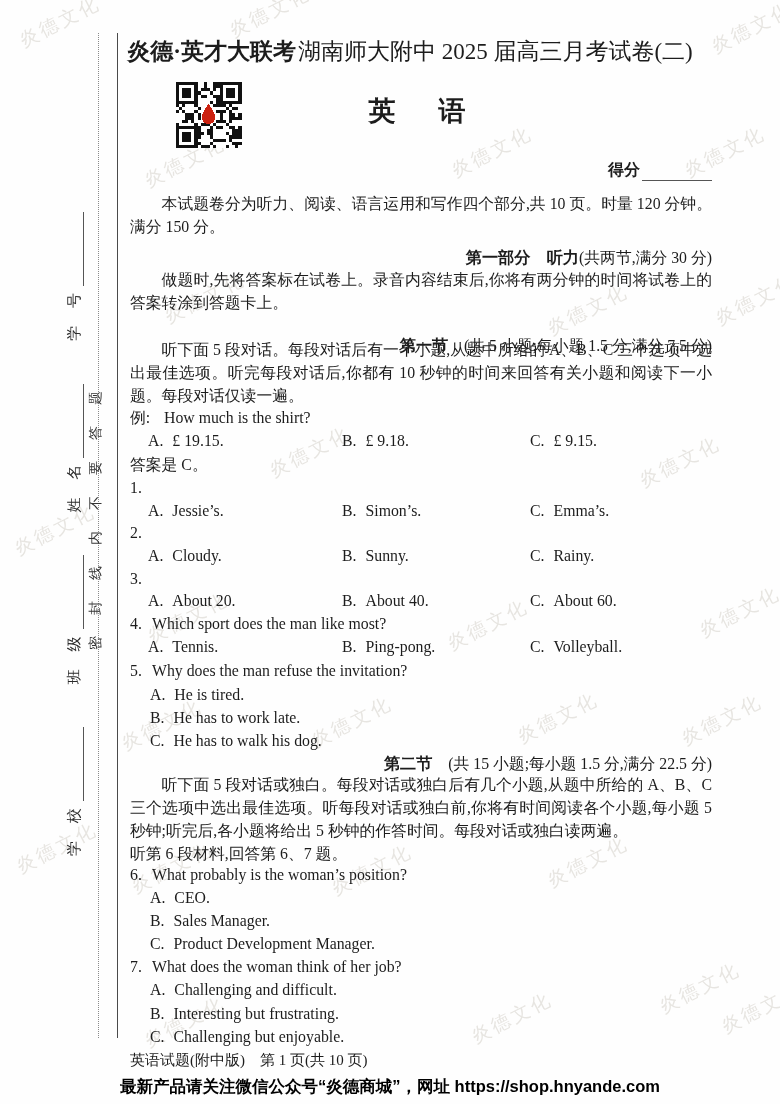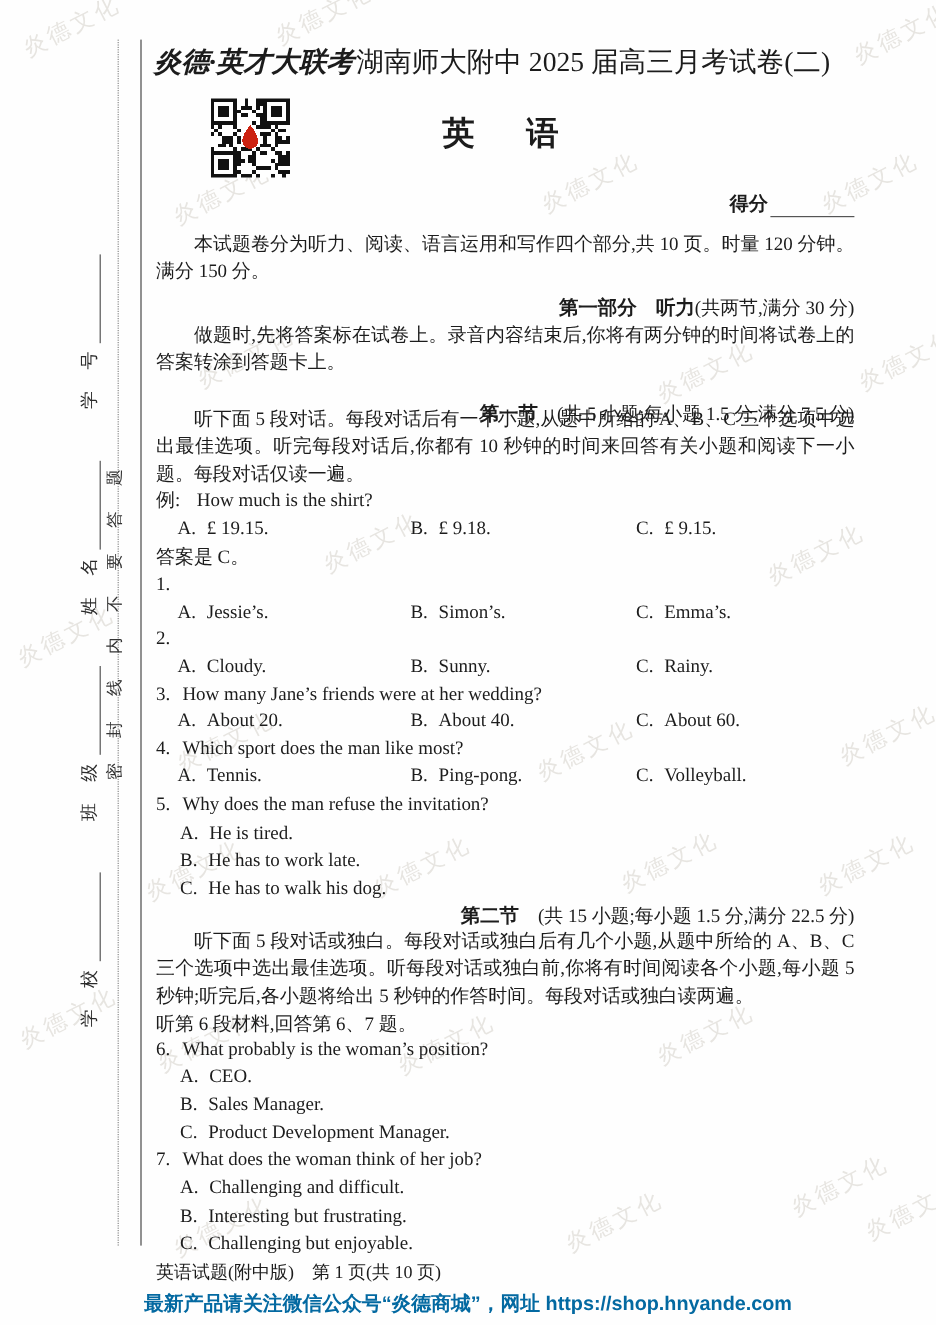--- a/index.html
+++ b/index.html
@@ -23,21 +23,21 @@
   .field{display:flex;align-items:flex-end;}
   .flabel{letter-spacing:7px;white-space:nowrap;}
   .fblank{display:inline-block;width:74px;height:17px;border-bottom:1.2px solid #555;}
   .seal-notice{position:absolute;left:87px;top:650px;width:276px;height:17px;
       transform:rotate(-90deg);transform-origin:0 0;z-index:1;
       font-size:14px;color:#333;letter-spacing:21px;white-space:nowrap;}
 
   
   .exam-title{position:absolute;left:110px;top:36px;width:600px;text-align:center;
       font-size:23px;white-space:nowrap;z-index:2;}
-  .exam-title .series{font-weight:700;font-style:italic;margin-right:2px;}
+  .exam-title .series{font-weight:700;margin-right:2px;}
   .qr{position:absolute;left:175px;top:82px;width:67px;height:66px;z-index:2;}
   .qr svg{width:100%;height:100%;display:block;}
   .subject{position:absolute;left:130px;top:93px;width:582px;text-align:center;z-index:2;
       font-size:27px;font-weight:700;letter-spacing:8px;}
   .score{position:absolute;left:608px;top:160px;z-index:2;
       font-family:"Liberation Sans","DejaVu Sans",sans-serif;font-weight:700;font-size:16px;}
   .score-blank{display:inline-block;width:70px;height:17px;border-bottom:1.4px solid #555;
       margin-left:2px;vertical-align:bottom;}
 
   
@@ -54,21 +54,21 @@
   .optrow .opt{display:flex;}
   .optrow .opt:nth-child(1){width:194px;}
   .optrow .opt:nth-child(2){width:188px;}
   .sopt{display:flex;padding-left:20px;box-sizing:border-box;text-align:left;}
   .olabel{flex:none;margin-right:9px;}
 
   
   .footer-page{position:absolute;left:130px;top:1051px;width:582px;text-align:left;
       font-size:15px;z-index:2;}
   .promo{position:absolute;left:0;top:1076px;width:780px;text-align:center;z-index:2;
-      font-family:"Liberation Sans","DejaVu Sans",sans-serif;font-weight:700;font-size:16.5px;color:#0369a1;}
+      font-family:"Liberation Sans","DejaVu Sans",sans-serif;font-weight:700;font-size:16.5px;color:#000000;}
 </style>
 </head>
 <body>
 
 <div class="page">
 
   <div id="wm-layer">
       <div class="wm" style="left: 60px; top: 22px;">炎德文化</div>
       <div class="wm" style="left: 270px; top: 12px;">炎德文化</div>
       <div class="wm" style="left: 752px; top: 28px;">炎德文化</div>
@@ -325,21 +325,20 @@
           <span>Sunny.</span>
         </span>
       <span class="opt">
           <span class="olabel">C.</span>
           <span>Rainy.</span>
         </span>
     </p>
 
     <p class="q" style="top:568px">
         <span class="qnum">3.</span>
-        <span>How many Jane’s friends were at her wedding?</span>
       </p>
     <p class="optrow" style="top:590px">
       <span class="opt">
           <span class="olabel">A.</span>
           <span>About 20.</span>
         </span>
       <span class="opt">
           <span class="olabel">B.</span>
           <span>About 40.</span>
         </span>

